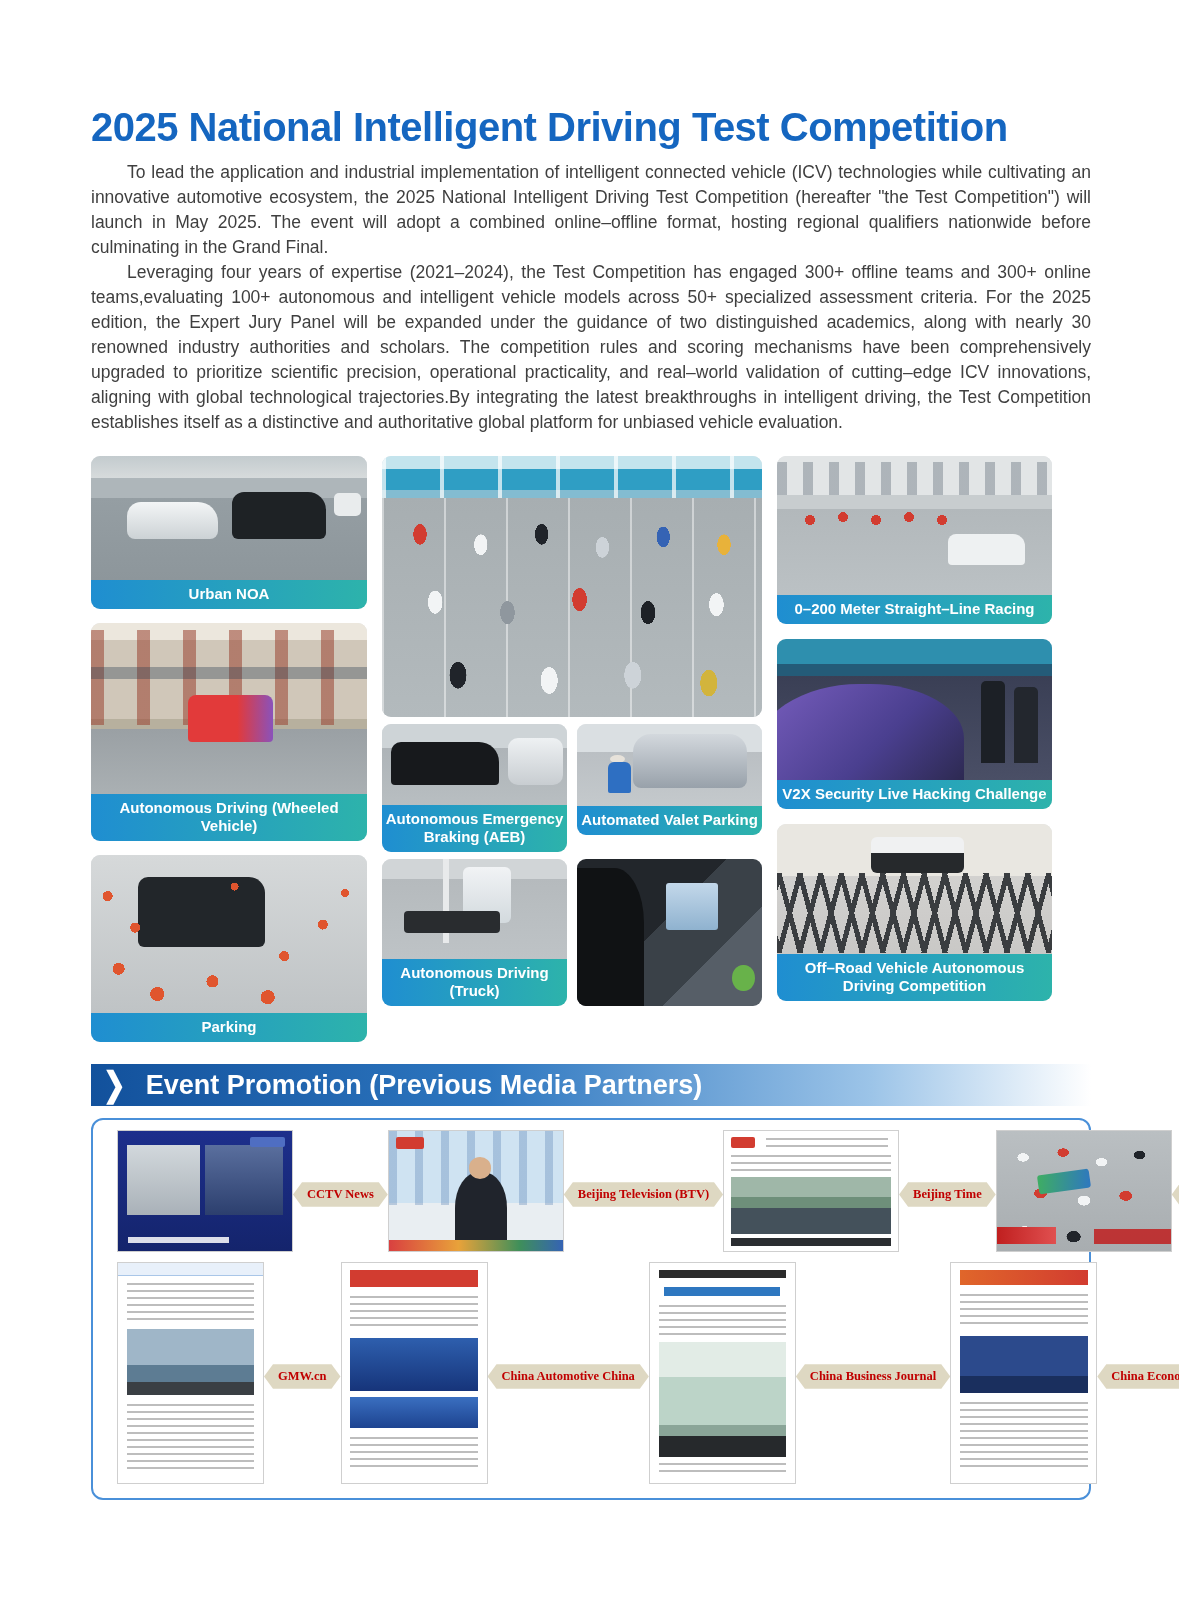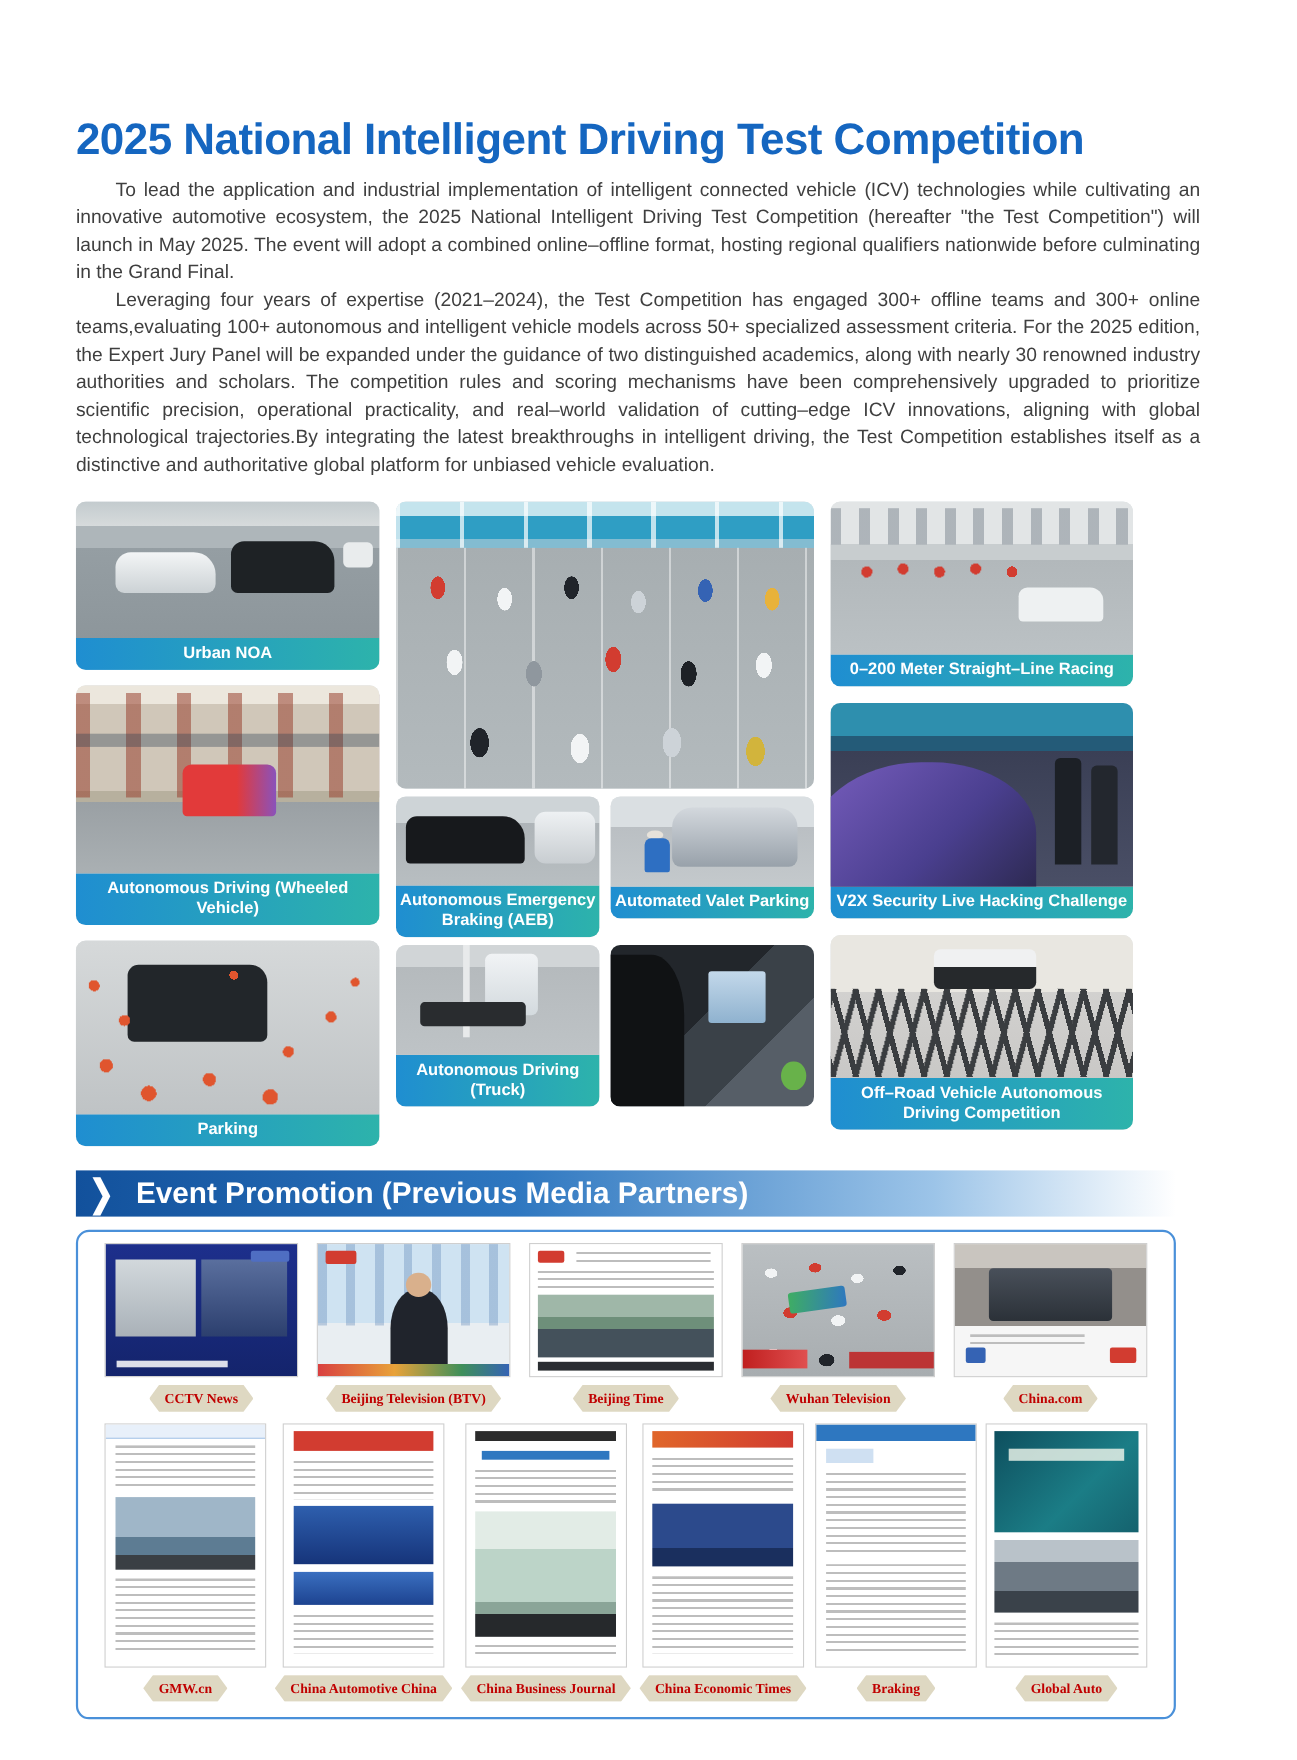--- a/index.html
+++ b/index.html
@@ -1,21 +1,21 @@
 <!DOCTYPE html>
 <html><head>
 <meta charset="utf-8">
 <style>
   * { margin:0; padding:0; box-sizing:border-box; }
   html,body { background:#ffffff; }
   .page {
     position:relative; width:1179px; height:1600px; background:#fff;
     font-family:"Liberation Sans", sans-serif; color:#3c3c3c; overflow:hidden;
   }
-  .content { padding:104px 88px 0 69px; }
+  .content { padding:104px 88px 0 91px; }
 
   
   h1.title {
     color:#1566c0; font-size:40px; line-height:46px; font-weight:bold;
     letter-spacing:-0.5px; margin-bottom:10px;
   }
   p.body {
     font-size:17.5px; line-height:25px; text-align:justify;
     text-indent:36px; color:#3f3f3f;
   }
@@ -145,21 +145,21 @@
   .banner .chev { color:#fff; font-size:27px; font-weight:bold; margin-left:12px; line-height:1; transform:scaleY(1.25); }
   .banner .btext { color:#fff; font-size:27px; font-weight:bold; margin-left:20px; letter-spacing:0; }
 
   
   .media-box {
     margin-top:12px; width:1000px; border:2px solid #4a90d9; border-radius:12px;
     background:#fff; padding:10px 24px 14px 24px;
   }
   .media-row { display:flex; justify-content:space-between; }
   .media-row + .media-row { margin-top:10px; }
-  .media-item { display:flex; flex-direction:column; align-items:center; }
+  .media-item { display:flex; flex-direction:row; align-items:center; }
   .thumb { position:relative; overflow:hidden; border:1px solid #cfcfcf; background:#fff; }
   .thumb1 { width:176px; height:122px; }
   .thumb2 { width:147px; height:222px; }
   .mlabel {
     margin-top:7px; background:#ded8c2; color:#c00000; font-weight:bold;
     font-family:"Liberation Serif", serif; font-size:12.5px; line-height:1;
     padding:6px 14px; white-space:nowrap;
     clip-path:polygon(9px 0, calc(100% - 9px) 0, 100% 50%, calc(100% - 9px) 100%, 9px 100%, 0 50%);
   }
   .lines { position:absolute; background:repeating-linear-gradient(180deg,#bdbdbd 0 2px, transparent 2px 7px); }
@@ -329,21 +329,21 @@
 
       <div class="gcol col-right">
         <div class="card" style="height:168px">
           <div class="photo s-racing">
             <i class="d d1"></i>
             <i class="d d2"></i>
             <i class="d d3"></i>
           </div>
           <div class="caption">0–200 Meter Straight–Line Racing</div>
         </div>
-        <div class="card" style="height:196px">
+        <div class="card" style="height:170px">
           <div class="photo s-v2x">
             <i class="d d1"></i>
             <i class="d d2"></i>
             <i class="d d3"></i>
           </div>
           <div class="caption">V2X Security Live Hacking Challenge</div>
         </div>
         <div class="card" style="height:177px">
           <div class="photo s-offroad">
             <i class="d d1"></i>

